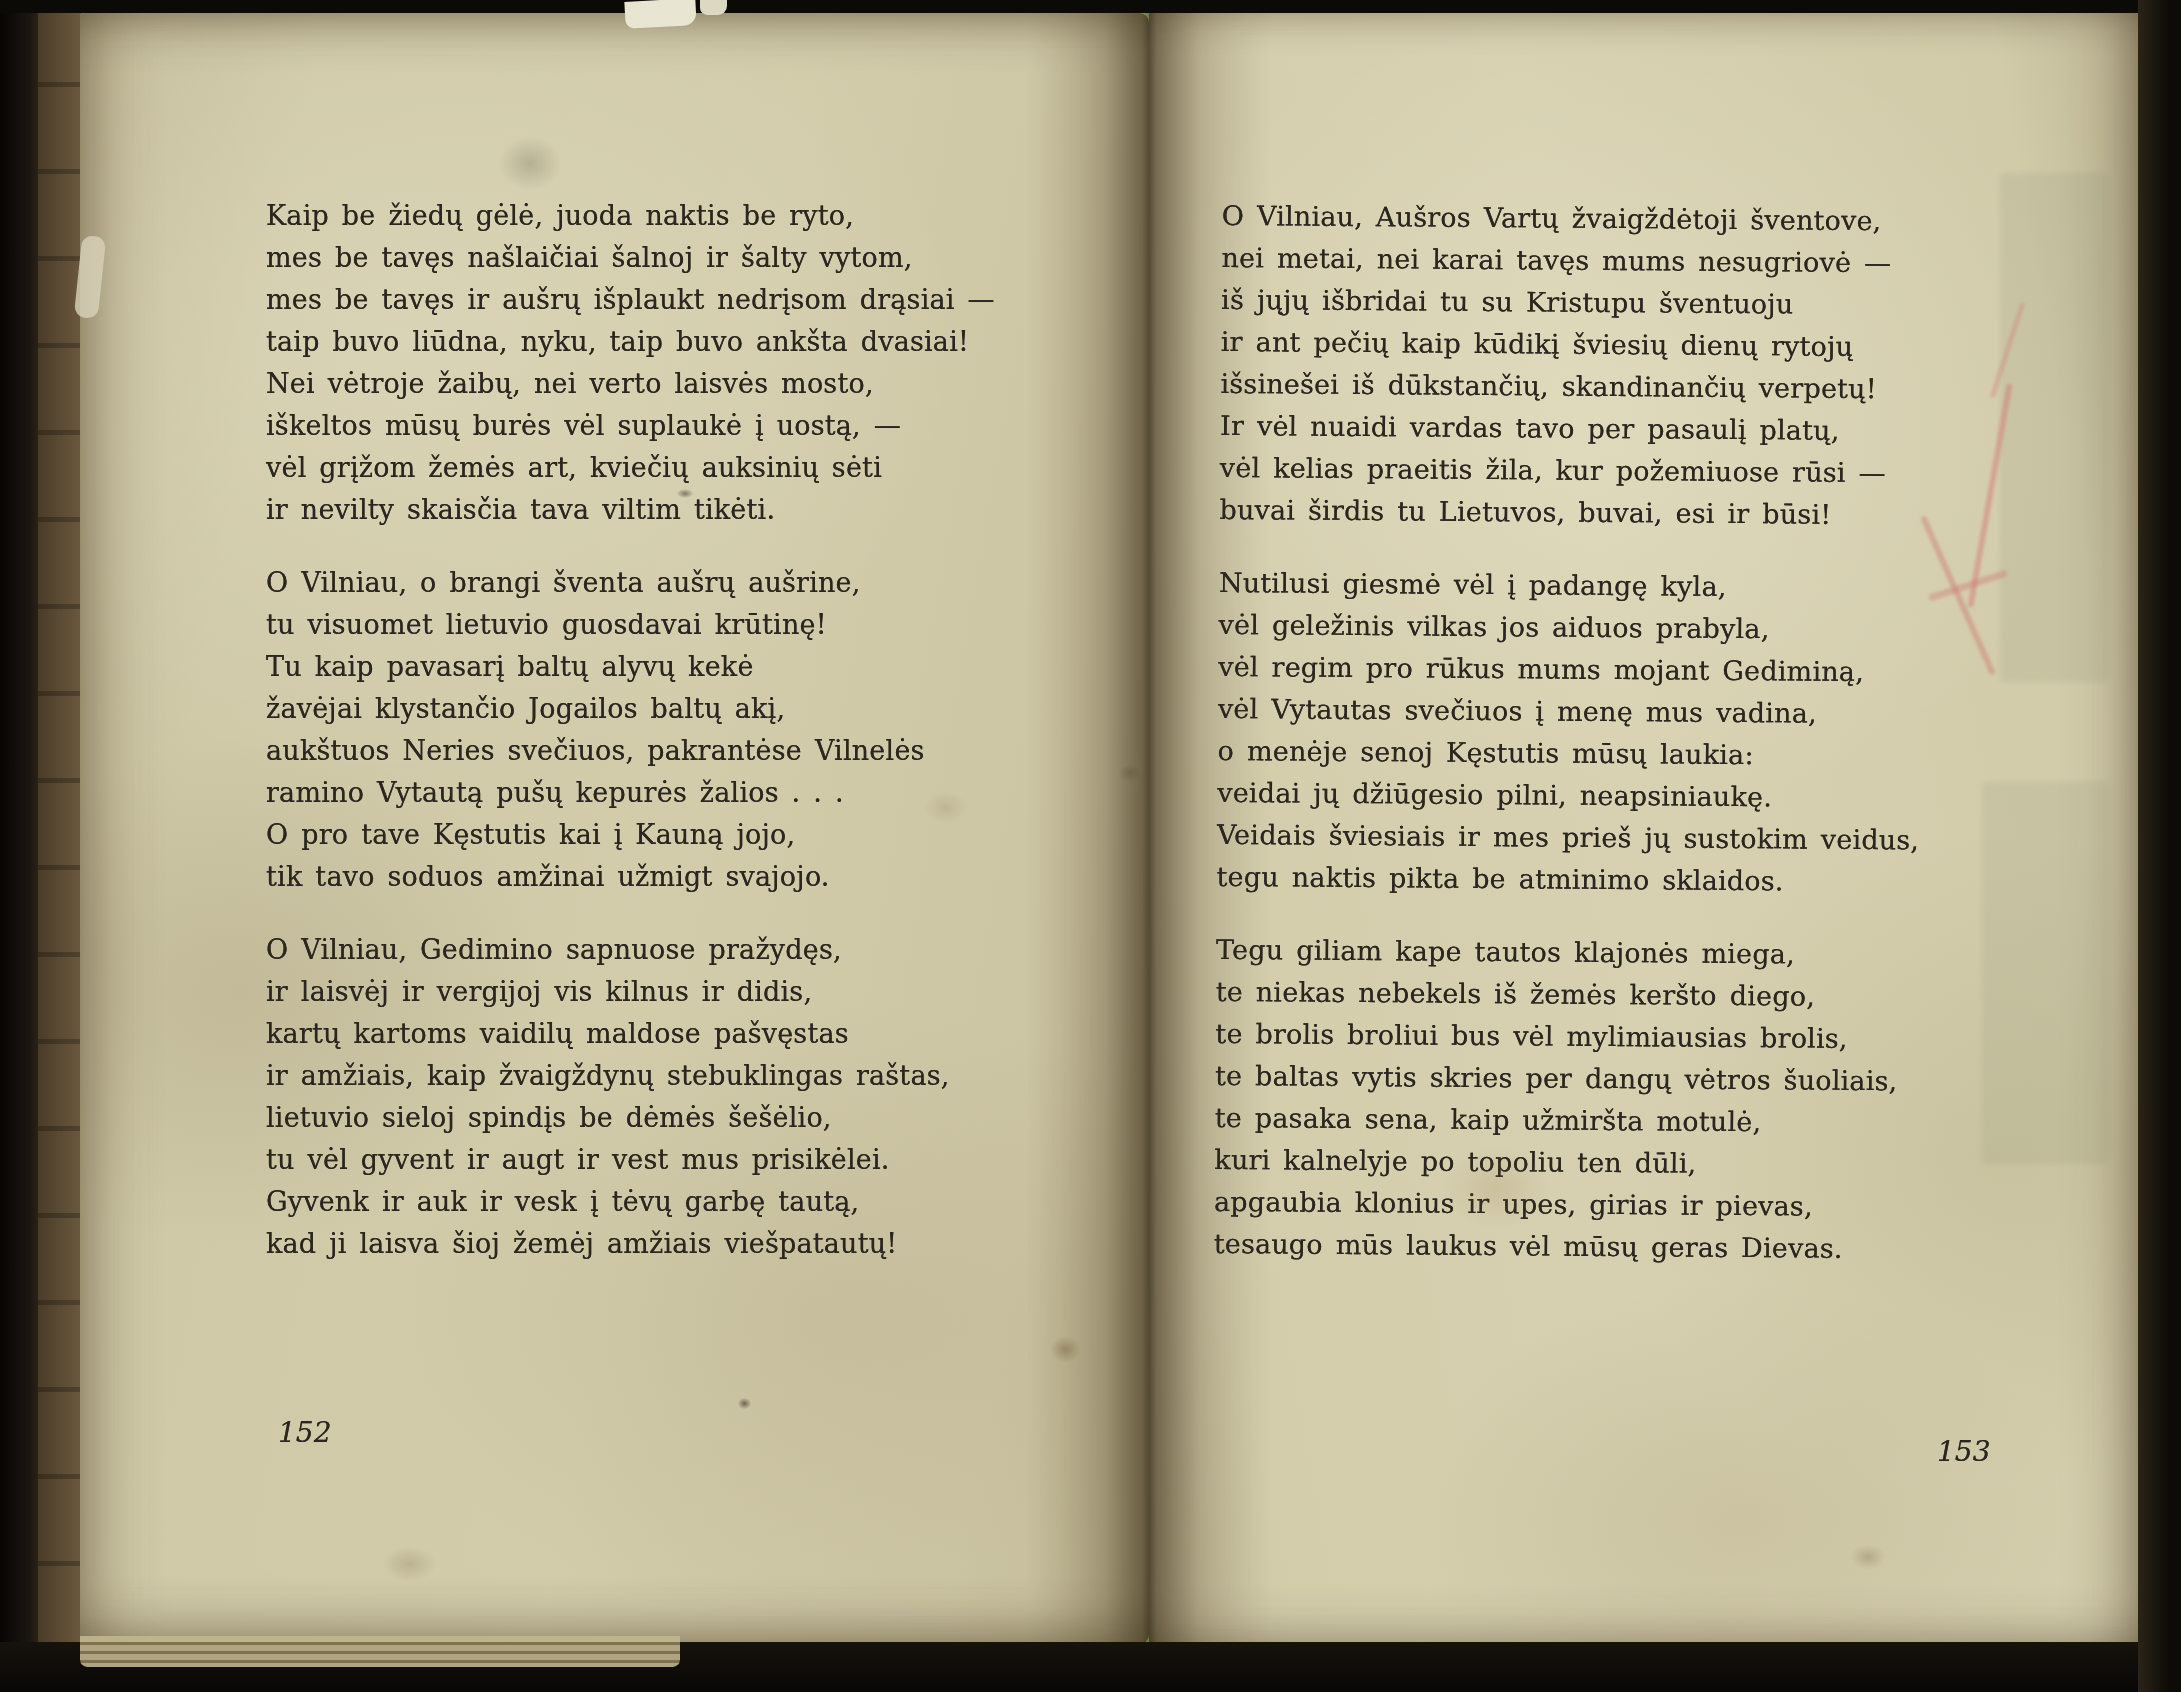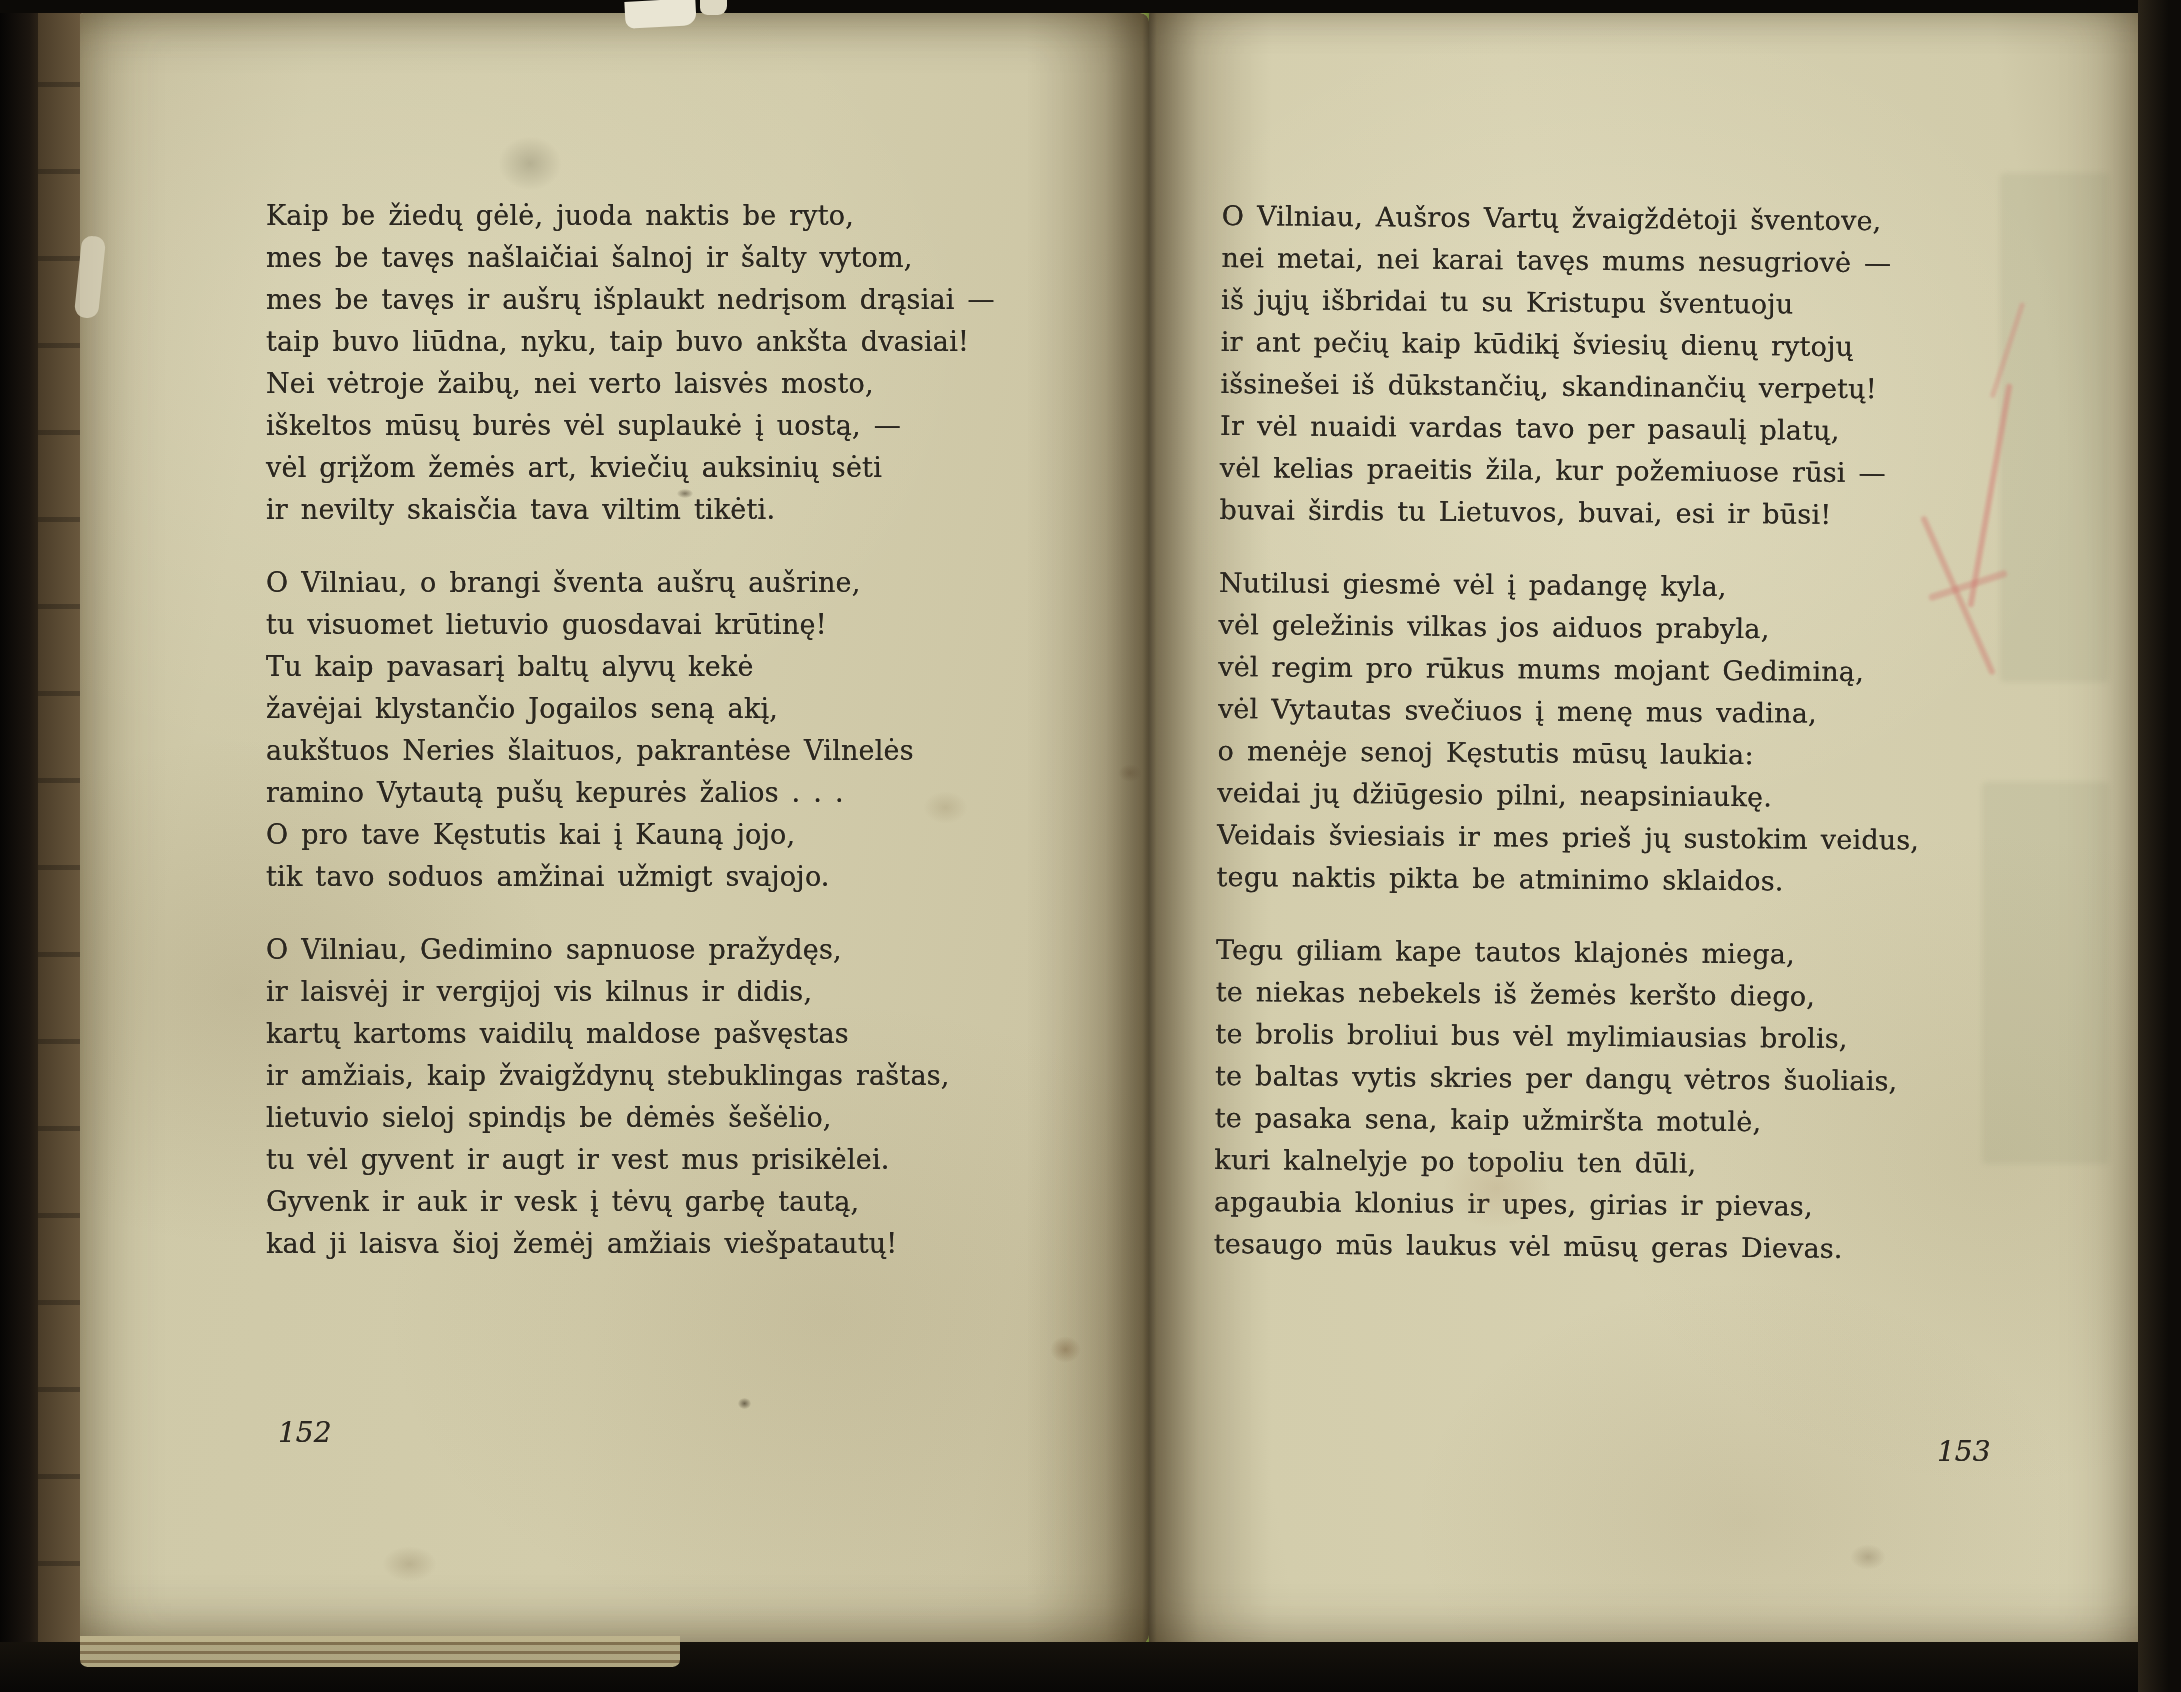--- a/index.html
+++ b/index.html
@@ -155,22 +155,22 @@
       <div class="line">taip buvo liūdna, nyku, taip buvo ankšta dvasiai!</div>
       <div class="line">Nei vėtroje žaibų, nei verto laisvės mosto,</div>
       <div class="line">iškeltos mūsų burės vėl suplaukė į uostą, —</div>
       <div class="line">vėl grįžom žemės art, kviečių auksinių sėti</div>
       <div class="line">ir nevilty skaisčia tava viltim tikėti.</div>
     </div>
     <div class="stanza">
       <div class="line">O Vilniau, o brangi šventa aušrų aušrine,</div>
       <div class="line">tu visuomet lietuvio guosdavai krūtinę!</div>
       <div class="line">Tu kaip pavasarį baltų alyvų kekė</div>
-      <div class="line">žavėjai klystančio Jogailos seną akį,</div>
-      <div class="line">aukštuos Neries šlaituos, pakrantėse Vilnelės</div>
+      <div class="line">žavėjai klystančio Jogailos baltų akį,</div>
+      <div class="line">aukštuos Neries svečiuos, pakrantėse Vilnelės</div>
       <div class="line">ramino Vytautą pušų kepurės žalios . . .</div>
       <div class="line">O pro tave Kęstutis kai į Kauną jojo,</div>
       <div class="line">tik tavo soduos amžinai užmigt svajojo.</div>
     </div>
     <div class="stanza">
       <div class="line">O Vilniau, Gedimino sapnuose pražydęs,</div>
       <div class="line">ir laisvėj ir vergijoj vis kilnus ir didis,</div>
       <div class="line">kartų kartoms vaidilų maldose pašvęstas</div>
       <div class="line">ir amžiais, kaip žvaigždynų stebuklingas raštas,</div>
       <div class="line">lietuvio sieloj spindįs be dėmės šešėlio,</div>

